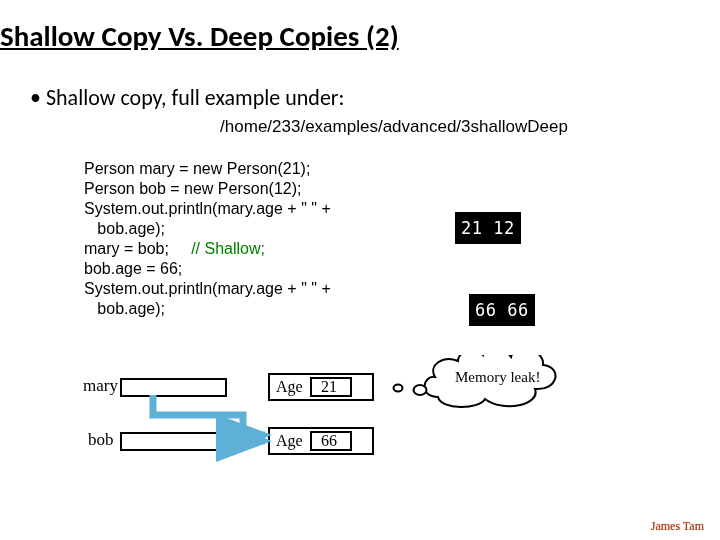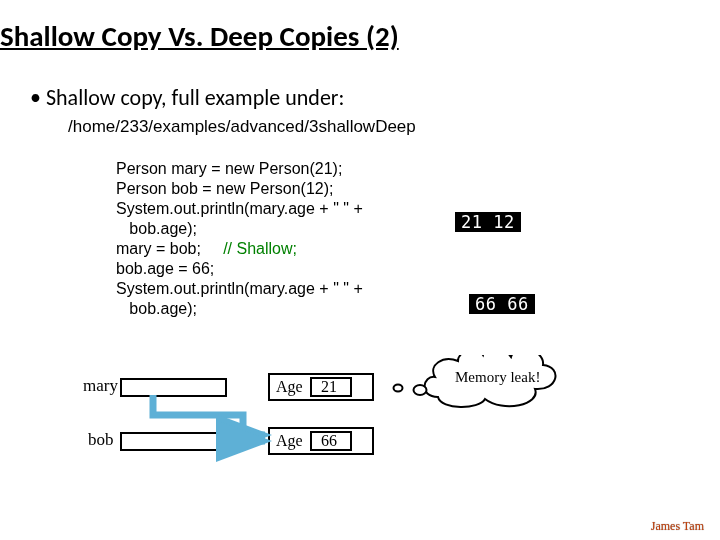--- a/index.html
+++ b/index.html
@@ -20,37 +20,38 @@
   .bullet-line {
     font-size: 22px;
     margin-left: 30px;
     margin-top: 30px;
   }
   .path-line {
     font-family: Verdana, Geneva, sans-serif;
     font-size: 17px;
     margin-left: 68px;
     margin-top: 6px;
+    text-align: center;
   }
   .code-block {
     font-family: Verdana, Geneva, sans-serif;
     font-size: 16px;
     white-space: pre;
-    margin-left: 116px;
+    margin-left: 84px;
     margin-top: 22px;
     line-height: 1.25;
   }
   .comment { color: #008000; }
   .console-out {
     position: absolute;
     font-family: "Lucida Console", Consolas, monospace;
     background: #000;
     color: #fff;
     font-size: 17px;
-    padding: 0 6px;
+    padding: 6px 6px;
     letter-spacing: 0.5px;
   }
   .co1 { left: 455px; top: 212px; }
   .co2 { left: 469px; top: 294px; }
   .diagram {
     position: absolute;
     left: 83px;
     top: 355px;
     width: 560px;
     height: 150px;

